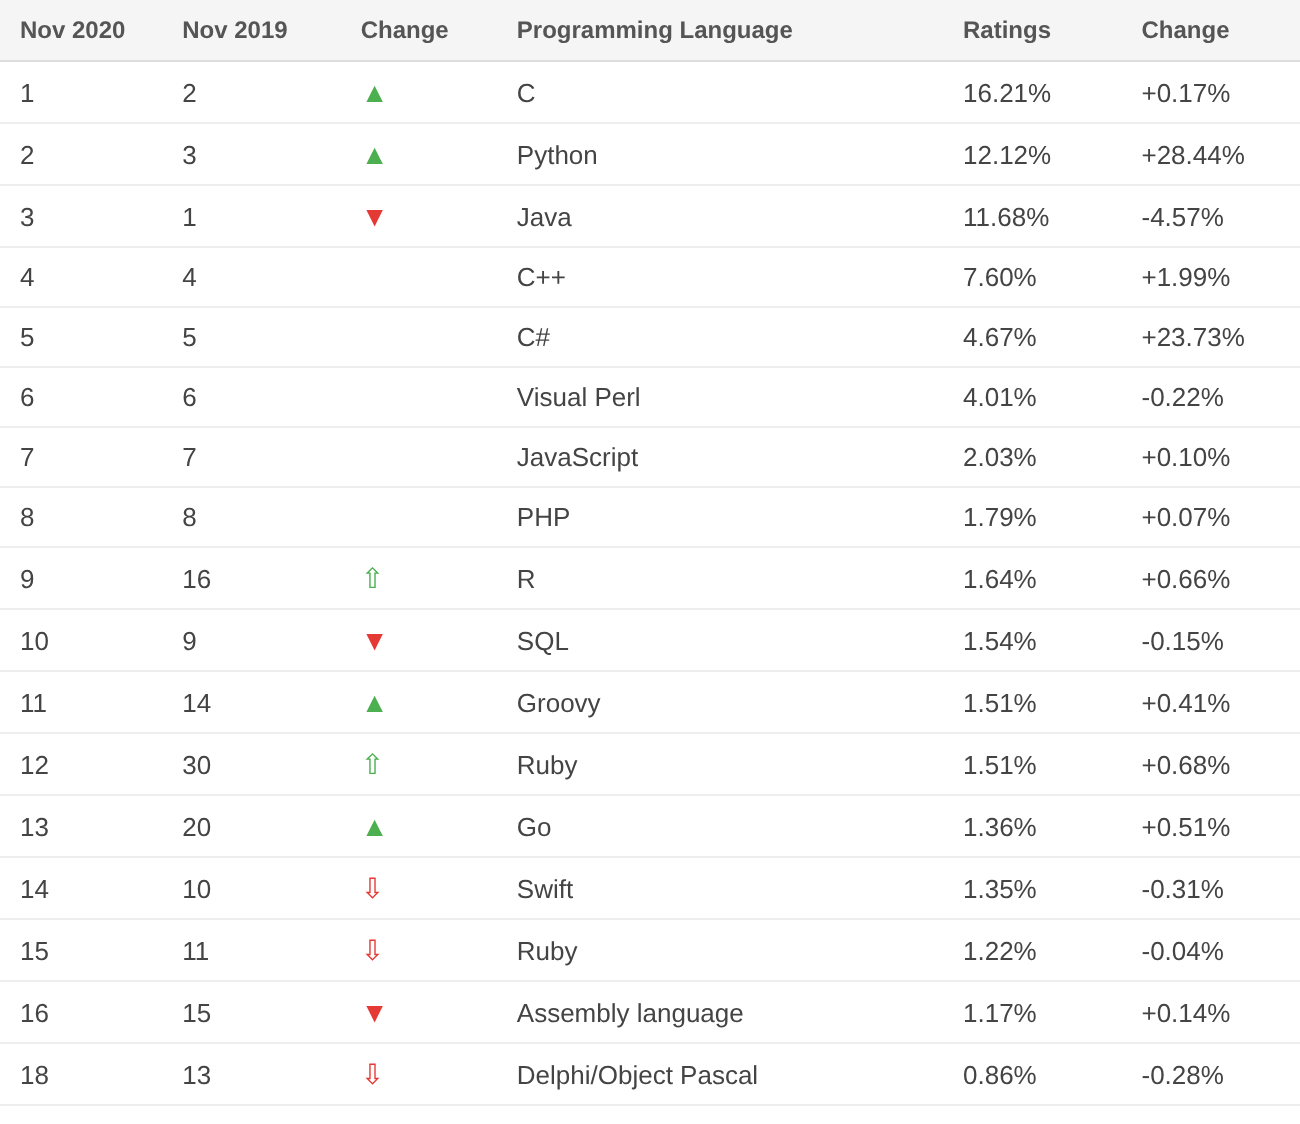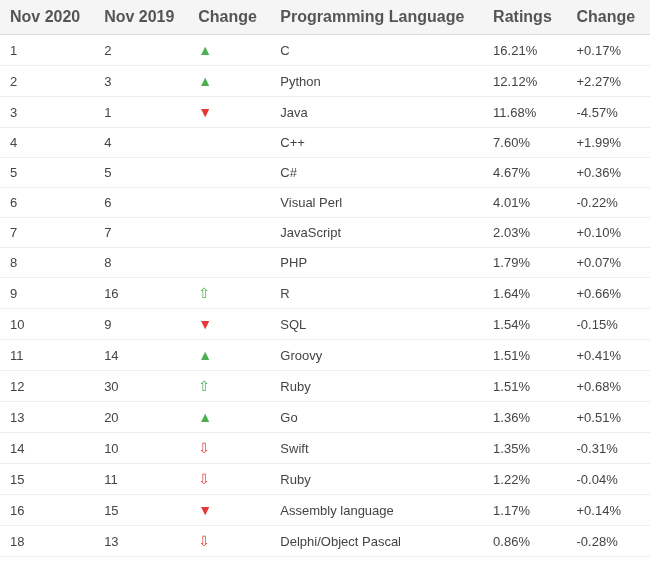--- a/index.html
+++ b/index.html
@@ -15,21 +15,21 @@
       border-collapse: collapse;
     }
     thead tr {
       background: #f5f5f5;
       border-bottom: 1px solid #ddd;
     }
     thead th {
       padding: 8px 10px;
       text-align: left;
       font-weight: bold;
-      font-size: 16px;
+      font-size: 12px;
       color: #555;
       white-space: nowrap;
     }
     tbody tr {
       border-bottom: 1px solid #eee;
     }
     tbody td {
       padding: 7px 10px;
       font-size: 13px;
       color: #444;
@@ -79,21 +79,21 @@
     <td>C</td>
     <td>16.21%</td>
     <td>+0.17%</td>
   </tr>
       <tr>
     <td>2</td>
     <td>3</td>
     <td><span class="arrow-up">▲</span></td>
     <td>Python</td>
     <td>12.12%</td>
-    <td>+2.27%</td>
+    <td>+28.44%</td>
   </tr>
       <tr>
     <td>3</td>
     <td>1</td>
     <td><span class="arrow-down">▼</span></td>
     <td>Java</td>
     <td>11.68%</td>
     <td>-4.57%</td>
   </tr>
       <tr>
@@ -103,21 +103,21 @@
     <td>C++</td>
     <td>7.60%</td>
     <td>+1.99%</td>
   </tr>
       <tr>
     <td>5</td>
     <td>5</td>
     <td></td>
     <td>C#</td>
     <td>4.67%</td>
-    <td>+0.36%</td>
+    <td>+23.73%</td>
   </tr>
       <tr>
     <td>6</td>
     <td>6</td>
     <td></td>
     <td>Visual Perl</td>
     <td>4.01%</td>
     <td>-0.22%</td>
   </tr>
       <tr>

